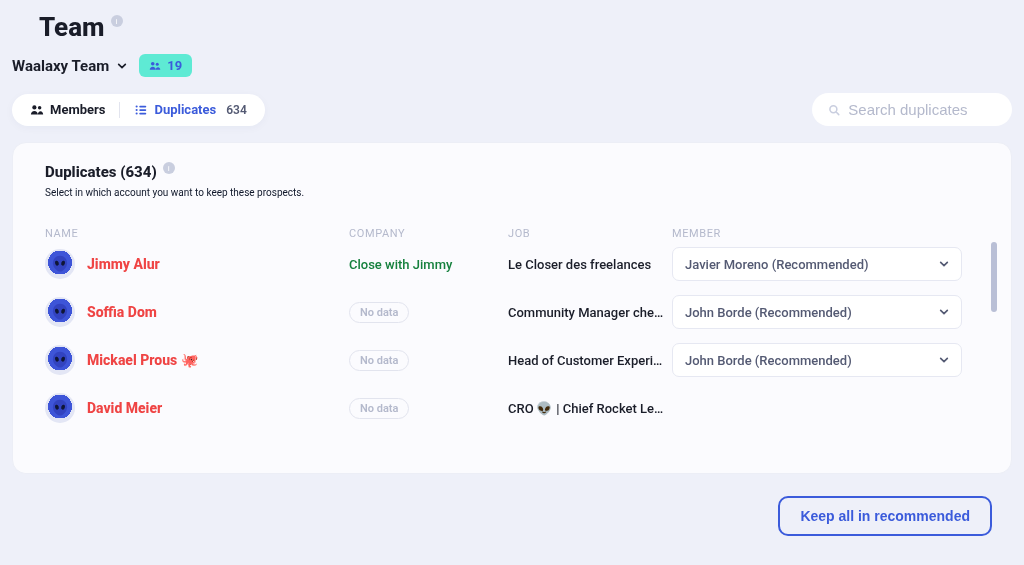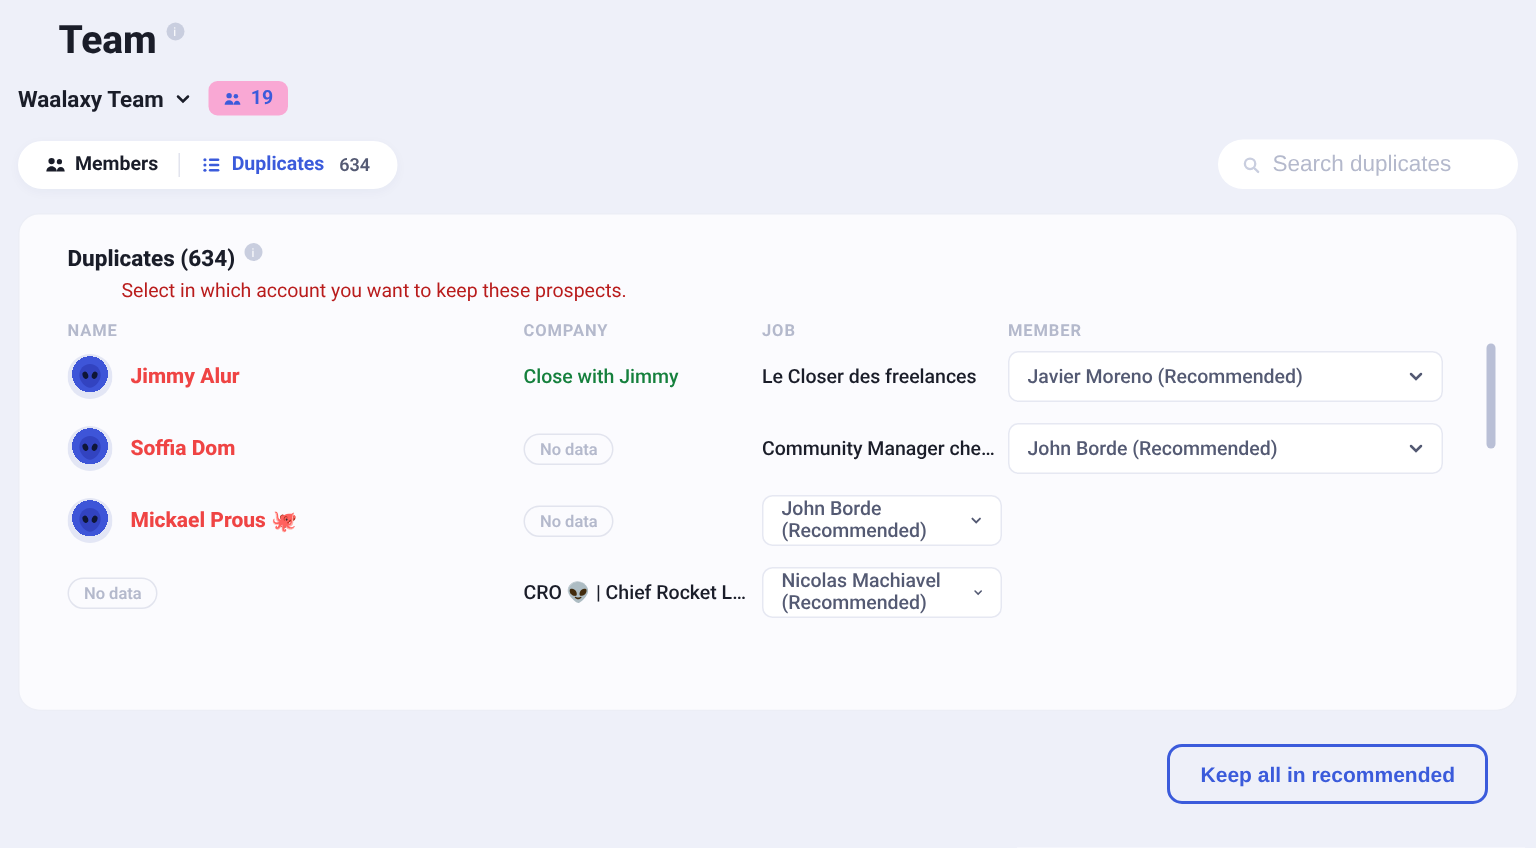--- a/index.html
+++ b/index.html
@@ -18,21 +18,21 @@
     width: 12px; height: 12px; border-radius: 50%;
     background: #c9cedf; color: #fff; font-size: 8px;
     display: inline-flex; align-items: center; justify-content: center;
     position: relative; top: -6px;
   }
   .team-row { display: flex; align-items: center; gap: 12px; margin-top: 12px; }
   .team-select { display: flex; align-items: center; gap: 8px; cursor: pointer; }
   .team-name { font-size: 15px; font-weight: 700; }
   .chev { width: 10px; height: 10px; }
   .badge {
-    background: #f9a8d4; color: #3b5bdb; font-weight: 700;
+    background: #5eead4; color: #3b5bdb; font-weight: 700;
     border-radius: 6px; padding: 4px 10px; font-size: 13px;
     display: inline-flex; align-items: center; gap: 6px;
   }
   .tabs-row { display: flex; align-items: center; justify-content: space-between; margin-top: 16px; gap: 12px; }
   .tabs-pill {
     background: #fff; border-radius: 999px; padding: 8px 18px;
     display: inline-flex; align-items: center; gap: 14px;
     box-shadow: 0 2px 8px rgba(30,40,90,0.04);
   }
   .tab { display: inline-flex; align-items: center; gap: 6px; font-size: 13px; font-weight: 700; cursor: pointer; }
@@ -50,28 +50,28 @@
     background: transparent; width: 100%;
   }
   .search-pill input::placeholder { color: #b4b9cc; }
   .card {
     background: #fbfbfe; border: 1px solid #eceef6; border-radius: 14px;
     margin-top: 16px; padding: 20px 8px 0 8px; position: relative; height: 332px;
   }
   .card-inner { padding: 0 24px; }
   .card-title-row { display: flex; align-items: center; gap: 6px; }
   .card-title { font-size: 15px; font-weight: 800; }
-  .card-sub { color: #b91c1c; font-size: 13px; margin-top: 6px; margin-left: 36px; }
+  .card-sub { color: #0f172a; font-size: 10px; margin-top: 6px; }
   .table-head {
     display: grid;
     grid-template-columns: 300px 155px 160px 1fr;
     gap: 4px;
     padding: 0 24px;
-    margin-top: 12px;
-    font-size: 11px; font-weight: 700; color: #b4b9cc; letter-spacing: 0.6px;
+    margin-top: 29px;
+    font-size: 11px; font-weight: 400; color: #b4b9cc; letter-spacing: 0.6px;
   }
   .rows-viewport {
     height: 200px; overflow: hidden; position: relative; padding: 0 24px;
   }
   .vbar {
     position: absolute; right: 6px; top: 2px; width: 6px; height: 70px;
     background: #b9bfd6; border-radius: 3px;
   }
   .row {
     display: grid;
@@ -245,36 +245,41 @@
             <div class="avatar">
               <svg viewBox="0 0 24 24">
                 <path fill="#3243c0" d="M12 2C7 2 3.5 6 3.5 11c0 5.2 5.2 10 8.5 10s8.5-4.8 8.5-10C20.5 6 17 2 12 2z"></path>
                 <ellipse cx="8.3" cy="11" rx="2.2" ry="3" fill="#0f1636" transform="rotate(-20 8.3 11)"></ellipse>
                 <ellipse cx="15.7" cy="11" rx="2.2" ry="3" fill="#0f1636" transform="rotate(20 15.7 11)"></ellipse>
               </svg>
             </div>
     <span class="pname">Mickael Prous <span>🐙</span></span>
           </div>
           <div><span class="nodata">No data</span></div>
+          <div class="job">Head of Customer Experie…</div>
           <div class="member-select">
             <span>John Borde (Recommended)</span>
             <svg width="10" height="10" viewBox="0 0 12 12">
               <path d="M2 4l4 4 4-4" stroke="#545a73" stroke-width="2" fill="none" stroke-linecap="round"></path>
             </svg>
           </div>
         </div>
         <div class="row">
+          <div class="cell-name">
+            <div class="avatar">
+              <svg viewBox="0 0 24 24">
+                <path fill="#3243c0" d="M12 2C7 2 3.5 6 3.5 11c0 5.2 5.2 10 8.5 10s8.5-4.8 8.5-10C20.5 6 17 2 12 2z"></path>
+                <ellipse cx="8.3" cy="11" rx="2.2" ry="3" fill="#0f1636" transform="rotate(-20 8.3 11)"></ellipse>
+                <ellipse cx="15.7" cy="11" rx="2.2" ry="3" fill="#0f1636" transform="rotate(20 15.7 11)"></ellipse>
+              </svg>
+            </div>
+    <span class="pname">David Meier</span>
+          </div>
           <div><span class="nodata">No data</span></div>
           <div class="job">CRO 👽 | Chief Rocket Le…</div>
-          <div class="member-select">
-            <span>Nicolas Machiavel (Recommended)</span>
-            <svg width="10" height="10" viewBox="0 0 12 12">
-              <path d="M2 4l4 4 4-4" stroke="#545a73" stroke-width="2" fill="none" stroke-linecap="round"></path>
-            </svg>
-          </div>
         </div>
         <div class="row" style="opacity: 0.6;">
           <div></div>
           <div></div>
         </div>
       </div>
 
     <div class="fade-bottom"></div>
   </div>
 

